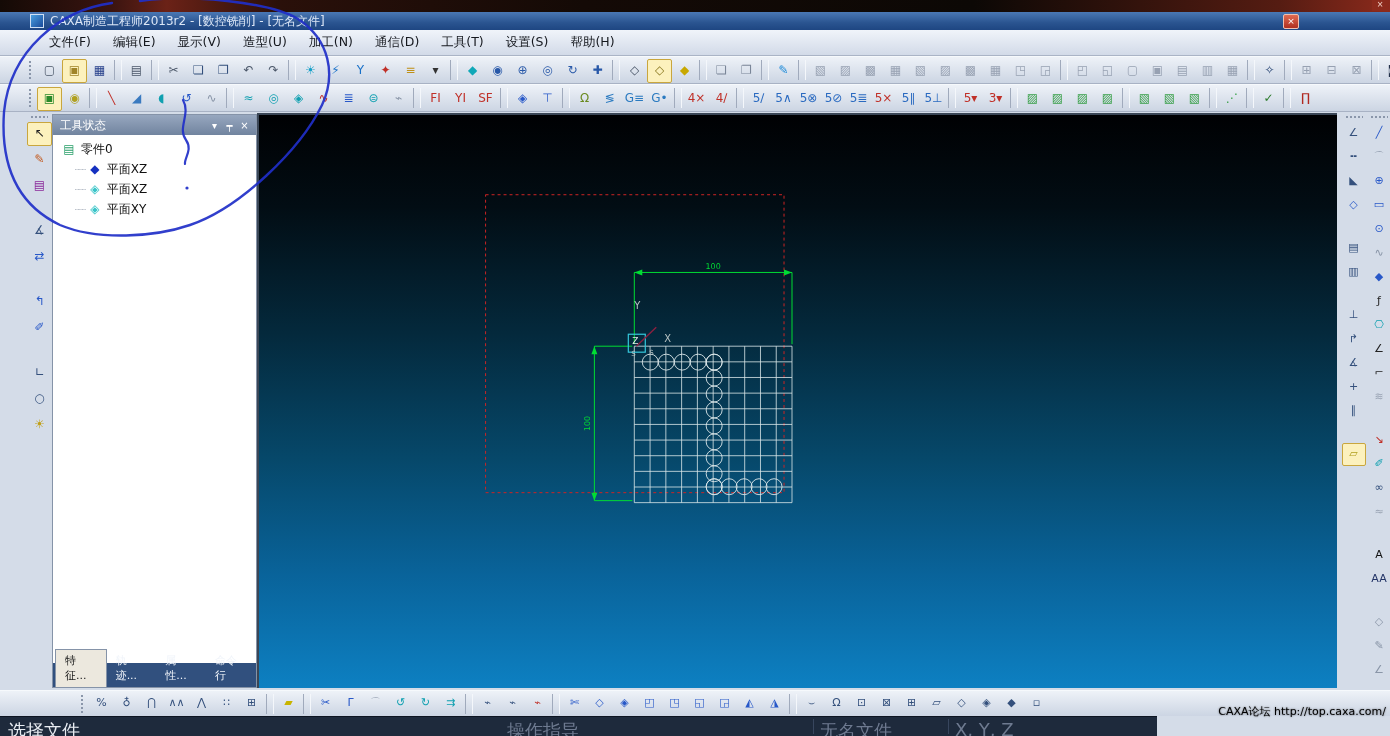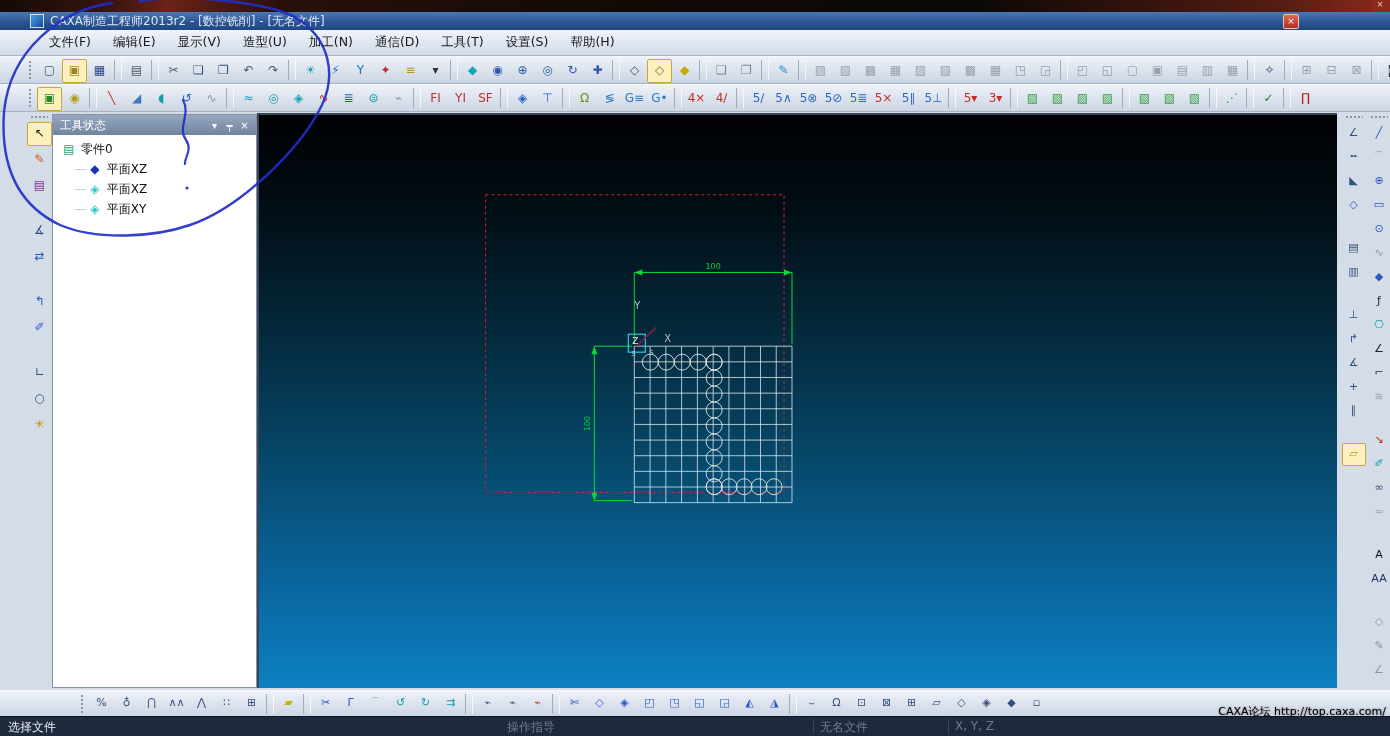--- a/index.html
+++ b/index.html
@@ -53,22 +53,22 @@
   #canvas svg{position:absolute;left:0;top:0;width:100%;height:100%;}
   
   #right-a{left:1341px;top:0;width:25px;height:578px;background:#d4dce8;text-align:center;}
   #right-b{left:1367px;top:0;width:23px;height:578px;background:#d4dce8;text-align:center;}
   #right-a .tbi,#right-b .tbi{display:block;margin:1px auto 0 auto;width:22px;height:21px;line-height:20px;font-size:11px;}
   .vsep{height:5px;margin:2px 3px;border-top:1px solid #a0aabc;border-bottom:1px solid #f4f7fb;}
   
   #bottom-bar{left:0;top:690px;width:1390px;height:26px;background:linear-gradient(#eef2f8,#ccd5e3);
     border-top:1px solid #f6f9fc;white-space:nowrap;box-sizing:border-box;padding-left:80px;}
   #bottom-bar .tbi{margin-top:1px;height:21px;line-height:20px;font-size:11px;}
-  #status-bar{left:0;top:716px;width:1390px;height:20px;background:#1e2a3c;border-top:1px solid #0d1522;
-    color:#e8ecf2;font-size:12px;}
+  #status-bar{left:0;top:716px;width:1157px;height:20px;background:#1e2a3c;border-top:1px solid #0d1522;
+    color:#e8ecf2;font-size:18px;}
   .st{position:absolute;top:2px;white-space:nowrap;}
   .st-dim{color:#6e7a90;}
   .st-div{position:absolute;top:2px;height:15px;border-left:1px solid #38465e;}
   #watermark{position:absolute;right:4px;bottom:17px;font-size:11px;color:#000000;z-index:60;
     text-shadow:0 0 2px rgba(0,0,0,.6);}
   #annotation{position:absolute;left:0;top:0;width:1390px;height:736px;z-index:70;pointer-events:none;}
 </style>
 </head>
 <body>
 
@@ -113,20 +113,26 @@
       <span class="sp"></span>
       <span class="ptb">▾</span>
       <span class="ptb">┯</span>
       <span class="ptb">×</span>
     </div>
     <div id="tree-area">
         <div class="tree-row tree-root"><span class="t-ico" style="color: rgb(42, 160, 106);">▤</span><span>零件0</span></div>
         <div class="tree-row tree-child"><span class="t-conn">┈┈</span><span class="t-ico" style="color: rgb(21, 48, 192);">◆</span><span>平面XZ</span></div>
         <div class="tree-row tree-child"><span class="t-conn">┈┈</span><span class="t-ico" style="color: rgb(56, 196, 200);">◈</span><span>平面XZ</span></div>
         <div class="tree-row tree-child"><span class="t-conn">┈┈</span><span class="t-ico" style="color: rgb(56, 196, 200);">◈</span><span>平面XY</span></div>
+      </div>
+    <div id="panel-tabs">
+        <span class="tab active">特征...</span>
+        <span class="tab">轨迹...</span>
+        <span class="tab">属性...</span>
+        <span class="tab">命令行</span>
       </div>
   </div>
 
   <div class="abs" id="canvas">
     <svg viewBox="257 113 1080 575" preserveAspectRatio="none" id="cad-svg">
         <rect x="484" y="193" width="299" height="299" fill="none" stroke="#cc2424" stroke-width="1" stroke-dasharray="3 3"></rect>
         <path d="M 633 345 V 502 M 648.8 345 V 502 M 664.6 345 V 502 M 680.4 345 V 502 M 696.2 345 V 502 M 712 345 V 502 M 727.8 345 V 502 M 743.6 345 V 502 M 759.4 345 V 502 M 775.2 345 V 502 M 791 345 V 502 M 633 345 H 791 M 633 360.7 H 791 M 633 376.4 H 791 M 633 392.1 H 791 M 633 407.8 H 791 M 633 423.5 H 791 M 633 439.2 H 791 M 633 454.9 H 791 M 633 470.6 H 791 M 633 486.3 H 791 M 633 502 H 791 " stroke="#dce8ea" stroke-width="0.8" fill="none"></path>
         <circle cx="649" cy="361" r="8" fill="none" stroke="#dce8ea" stroke-width="0.9"></circle>
         <circle cx="665" cy="361" r="8" fill="none" stroke="#dce8ea" stroke-width="0.9"></circle>
         <circle cx="681" cy="361" r="8" fill="none" stroke="#dce8ea" stroke-width="0.9"></circle>

